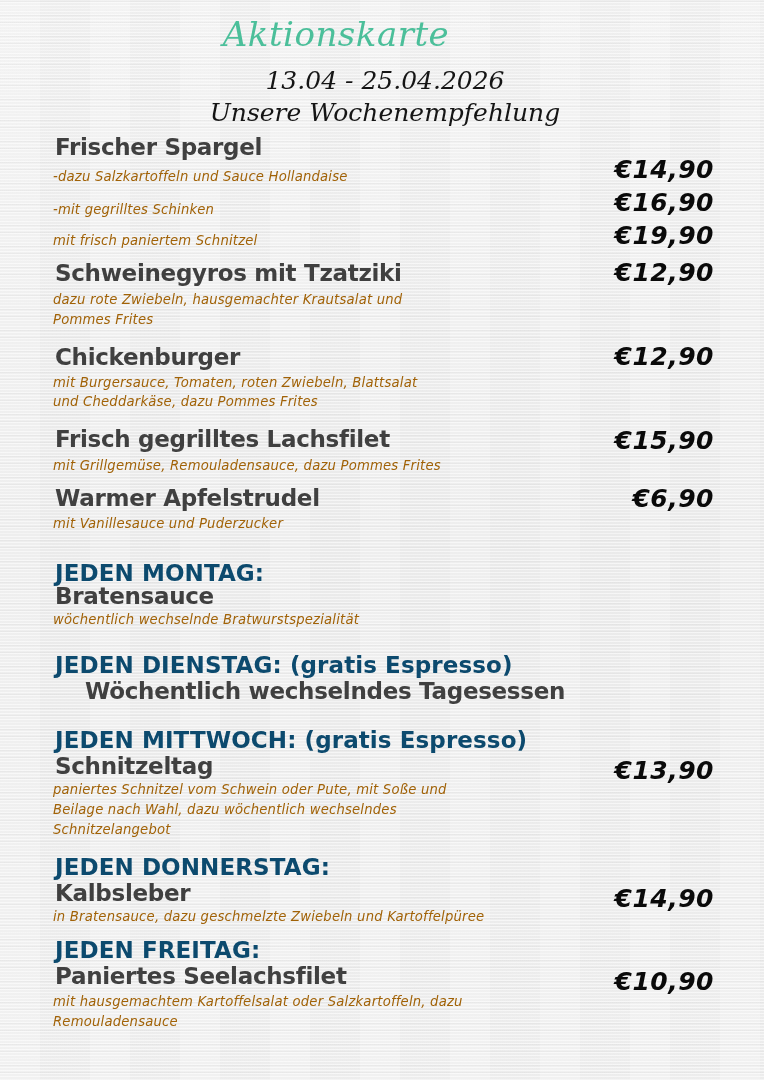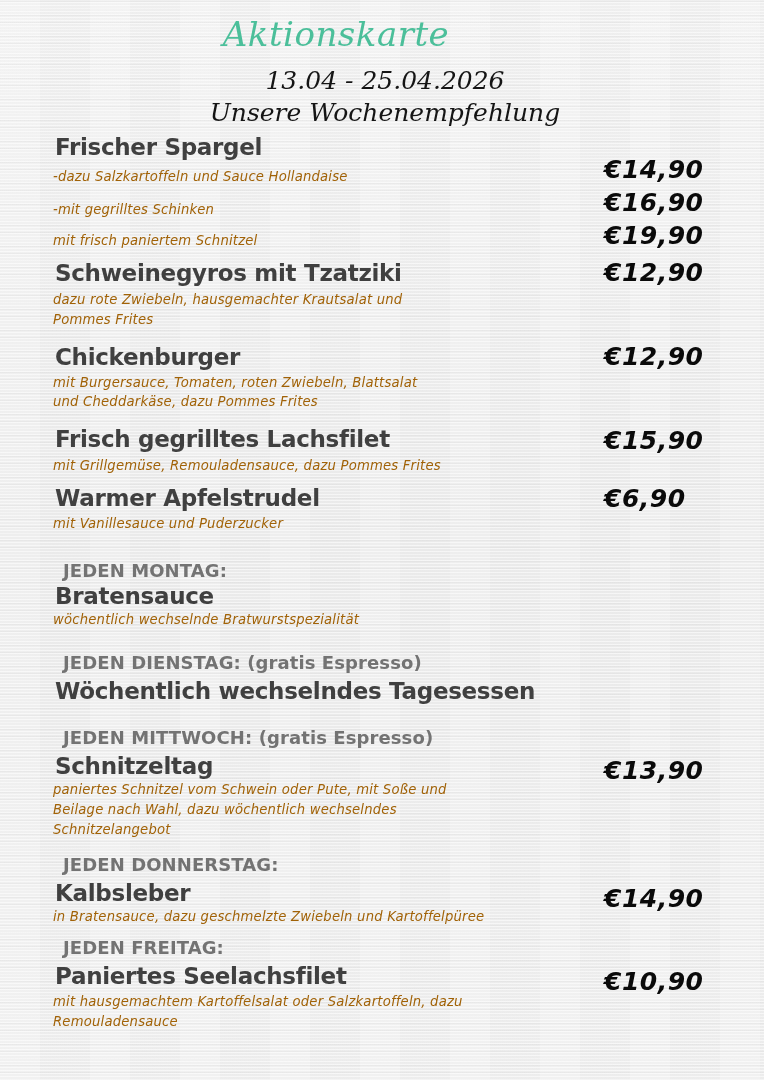--- a/index.html
+++ b/index.html
@@ -58,32 +58,31 @@
       line-height: 20px;
       letter-spacing: 0.2px;
     }
     .price {
       font-family: "DejaVu Sans", sans-serif;
       font-weight: bold;
       font-style: italic;
       font-size: 25px;
       color: #0a0a0a;
       width: 110px;
-      text-align: left;
+      text-align: right;
       left: 604px;
       letter-spacing: 0.5px;
     }
     .day-heading {
       font-family: "DejaVu Sans", sans-serif;
       font-weight: bold;
-      font-size: 18px;
-      color: #737373;
+      font-size: 23px;
+      color: #0c4a6e;
       left: 55px;
       letter-spacing: 0.1px;
-      margin-left: 8px;
     }
   </style>
 </head>
 <body>
 
 <div class="abs title">Aktionskarte</div>
 <div class="abs subtitle" style="top:66px;">13.04 - 25.04.2026</div>
 <div class="abs subtitle" style="top:98px;">Unsere Wochenempfehlung</div>
 
 <section>
@@ -123,21 +122,21 @@
 </section>
 
 <section>
   <div class="abs day-heading" style="top:560px;">JEDEN MONTAG:</div>
   <div class="abs item-name" style="top:583px;">Bratensauce</div>
   <div class="abs desc" style="top:610px;">wöchentlich wechselnde Bratwurstspezialität</div>
 </section>
 
 <section>
   <div class="abs day-heading" style="top:652px;">JEDEN DIENSTAG: (gratis Espresso)</div>
-  <div class="abs item-name" style="top:678px;">Wöchentlich wechselndes Tagesessen</div>
+  <div class="abs item-name" style="top:678px;margin-left:30px;">Wöchentlich wechselndes Tagesessen</div>
 </section>
 
 <section>
   <div class="abs day-heading" style="top:727px;">JEDEN MITTWOCH: (gratis Espresso)</div>
   <div class="abs item-name" style="top:753px;">Schnitzeltag</div>
   <div class="abs desc" style="top:780px;">paniertes Schnitzel vom Schwein oder Pute, mit Soße und</div>
   <div class="abs desc" style="top:800px;">Beilage nach Wahl, dazu wöchentlich wechselndes</div>
   <div class="abs desc" style="top:820px;">Schnitzelangebot</div>
   <div class="abs price" style="top:756px;">€13,90</div>
 </section>

